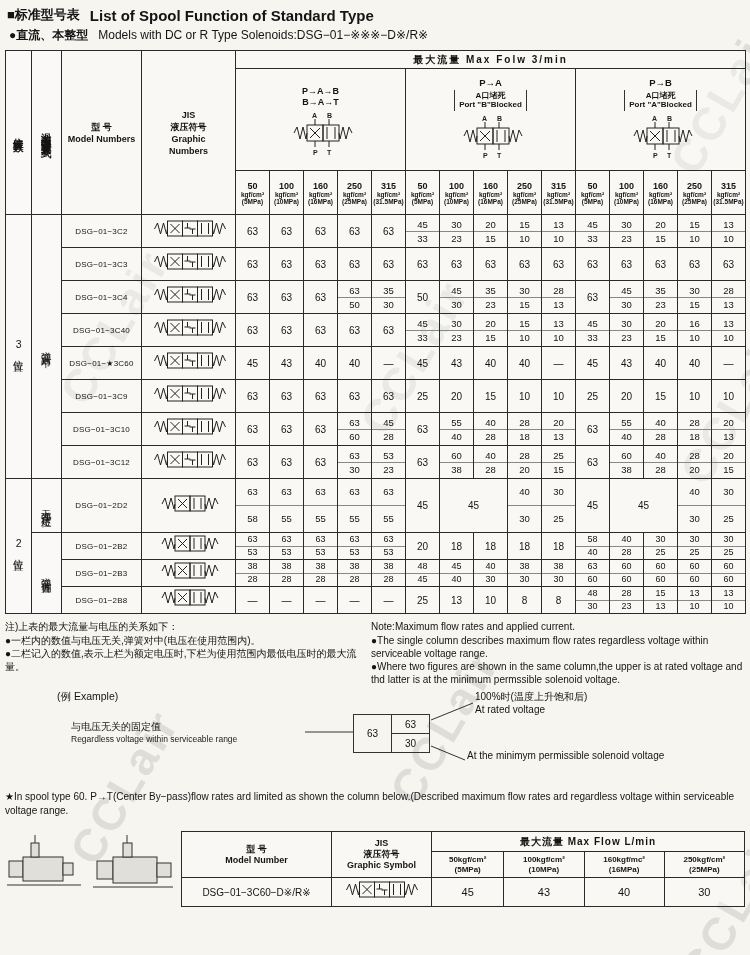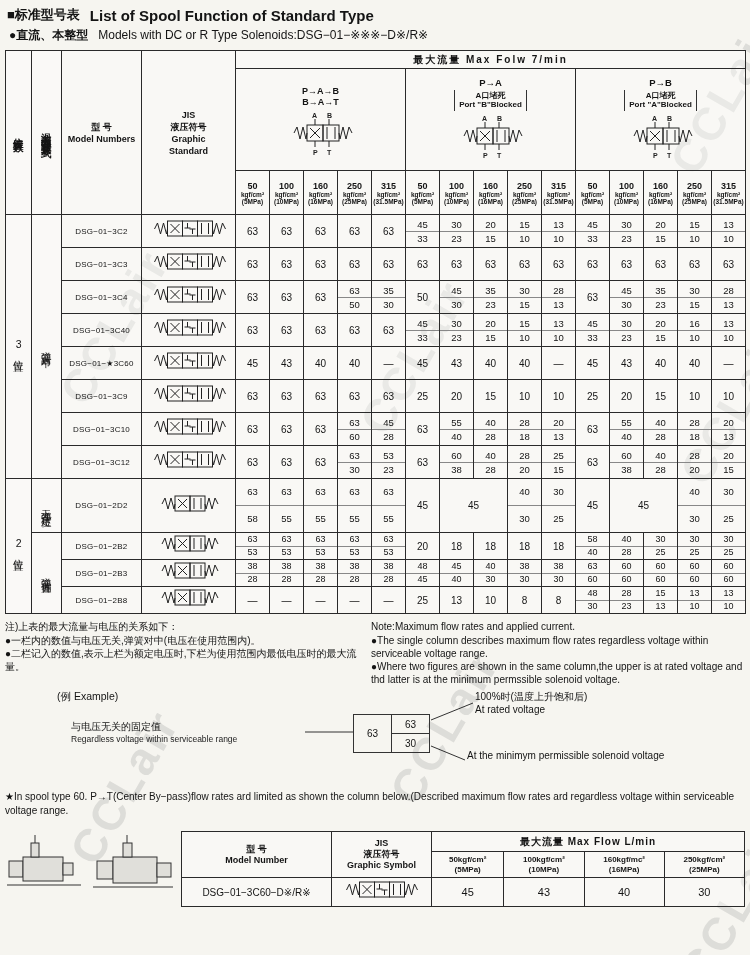--- a/index.html
+++ b/index.html
@@ -124,23 +124,23 @@
             <div class="vtxt">滑阀弹簧安装形式</div>
           </th>
         <th rowspan="3" class="hd-model">
           <div>型  号</div>
           <div>Model Numbers</div>
         </th>
         <th rowspan="3" class="hd-jis">
           <div>JIS</div>
           <div>液压符号</div>
           <div>Graphic</div>
-          <div>Standard</div>
+          <div>Numbers</div>
         </th>
-        <th colspan="15" class="h-maxflow">最大流量   Max Folw   7/min</th>
+        <th colspan="15" class="h-maxflow">最大流量   Max Folw   3/min</th>
       </tr>
       <tr>
         <th colspan="5" class="gcell">
           <div class="garrows">
             <div>P→A→B</div>
             <div>B→A→T</div>
           </div>
           <div class="gsym"><svg class="vsym" width="70" height="47" viewBox="0 0 70 47">
                 <text x="26" y="8">A</text>
                 <text x="41" y="8">B</text>

